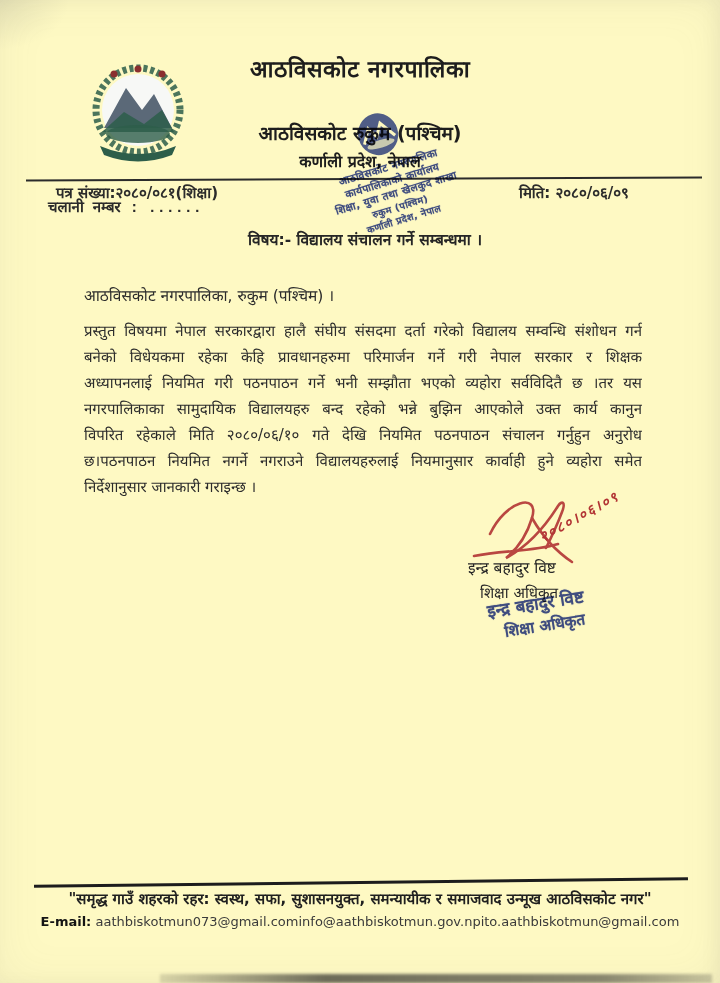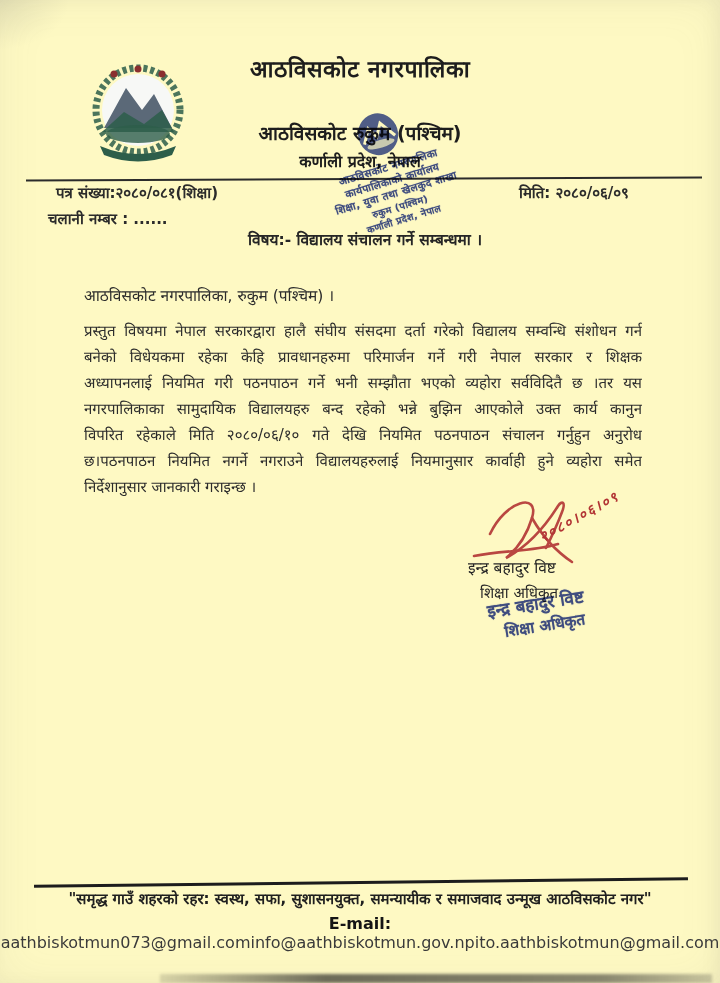--- a/index.html
+++ b/index.html
@@ -39,21 +39,21 @@
     text-shadow:0 0 1px rgba(46,63,158,.45);
   }
   .office-stamp .s-line.sm{font-size:9.5px;}
   
   .rule-top{left:26px;top:178px;width:676px;height:2px;background:#2b2b2b;transform:rotate(-.25deg);}
   .rule-bottom{left:34px;top:881px;width:654px;height:3px;background:#1d1d1d;transform:rotate(-.65deg);}
   
   .meta{font-size:15px;font-weight:600;color:#2b2b2b;}
   .ref{left:56px;top:182px;}
   .date{left:519px;top:182px;}
-  .dispatch{left:48px;top:208px;}
+  .dispatch{left:48px;top:196px;font-family:Liberation Mono, monospace;}
   .subject{left:0;top:228px;width:730px;text-align:center;font-size:15.5px;font-weight:600;}
   
   .recip{left:84px;font-size:15.5px;font-weight:500;color:#2c2c2c;}
   .r1{top:258px;}
   .r2{top:284px;}
   
   .body-block{left:84px;top:318px;width:558px;}
   .body-line{
     font-size:15px;line-height:26px;height:26px;overflow:hidden;
     text-align:justify;text-align-last:justify;
@@ -73,21 +73,21 @@
   .officer-stamp{
     left:488px;top:586px;width:170px;
     color:#2e3f9e;transform:rotate(-9deg);
     mix-blend-mode:multiply;opacity:.92;z-index:7;
     text-shadow:0 0 1px rgba(46,63,158,.55);
   }
   .officer-stamp .os-name{font-size:17px;font-weight:bold;white-space:nowrap;}
   .officer-stamp .os-title{font-size:15.5px;font-weight:bold;margin-left:14px;}
   
   .motto{left:0;top:888px;width:720px;text-align:center;font-size:15px;font-weight:bold;color:#1f1f1f;}
-  .email-line{left:0;top:914px;width:720px;text-align:center;font-size:16px;color:#3a3a3a;}
+  .email-line{left:0;top:914px;width:720px;text-align:center;font-size:13px;color:#3a3a3a;}
   .email-line b{color:#141414;}
   .smudge{
     left:160px;top:974px;width:552px;height:9px;
     background:linear-gradient(90deg,rgba(40,40,40,.15),rgba(35,35,35,.65) 30%,rgba(45,45,45,.55) 80%,rgba(60,60,60,.25));
     filter:blur(1.5px);
   }
   .corner-shade{left:0;top:0;width:70px;height:50px;background:radial-gradient(ellipse at top left,rgba(130,130,125,.18),transparent 70%);}
 </style>
 </head>
 <body>

